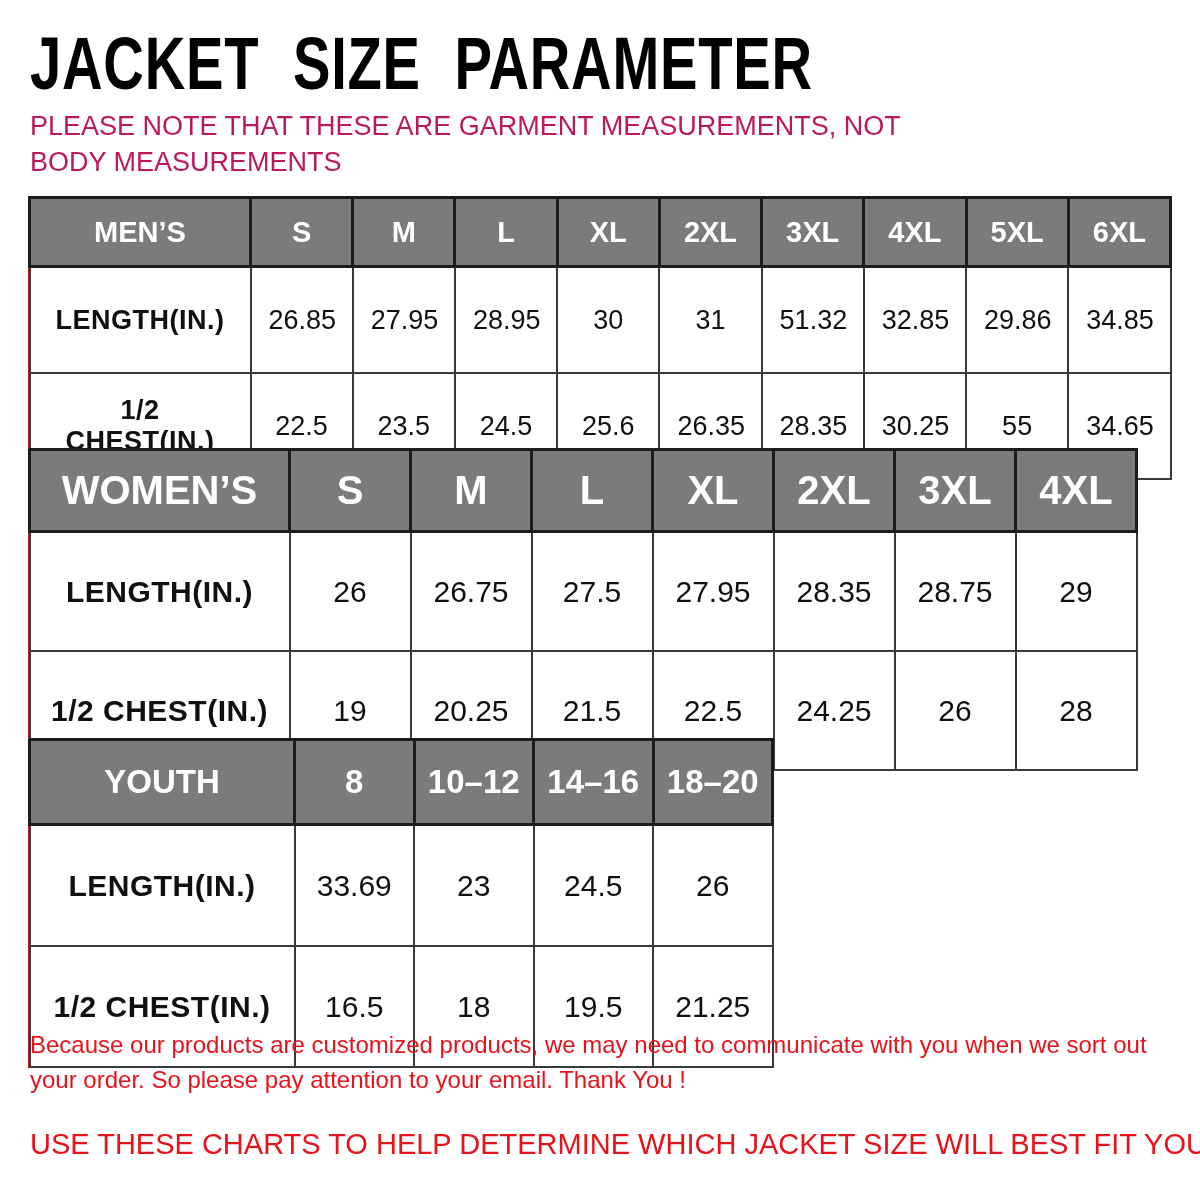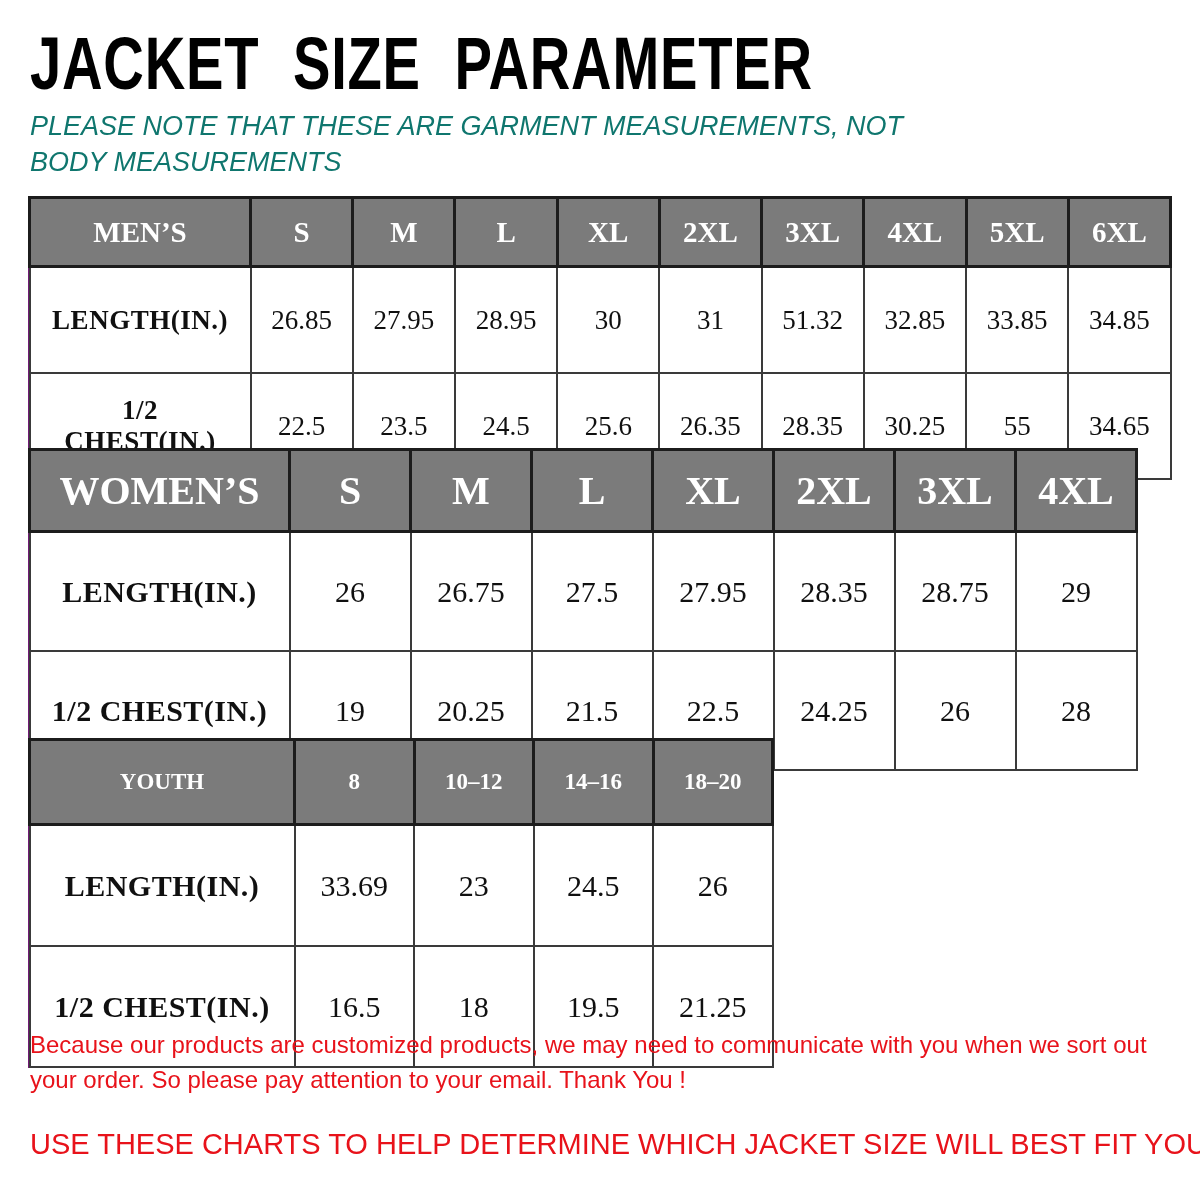--- a/index.html
+++ b/index.html
@@ -34,32 +34,30 @@
   
   .note {
     position: absolute;
     left: 30px;
     top: 108px;
     width: 920px;
     margin: 0;
     font-size: 27px;
     line-height: 1.35;
     font-weight: 500;
-    color: #0f766e;
-    font-style: italic;
+    color: #be185d;
   }
   
   .size-table {
     position: absolute;
     left: 28px;
     border-collapse: collapse;
     table-layout: fixed;
     text-align: center;
-    background: #701a75;
-    font-family: Liberation Serif, serif;
+    background: #b91c1c;
   }
   .size-table th {
     background: #7b7b7b;
     color: #ffffff;
     font-weight: bold;
     border: 3px solid #1c1c1c;
     padding: 0;
   }
   .size-table td {
     background: #ffffff;
@@ -77,21 +75,21 @@
   .tbl-men th { height: 66px; font-size: 29px; }
   .tbl-men td { height: 70px; font-size: 27px; }
   .tbl-men .col-first { width: 218px; }
   
   .tbl-women { top: 448px; width: 1110px; }
   .tbl-women th { height: 79px; font-size: 40px; }
   .tbl-women td { height: 83px; font-size: 30px; }
   .tbl-women .col-first { width: 257px; }
   
   .tbl-youth { top: 738px; width: 746px; }
-  .tbl-youth th { height: 82px; font-size: 23px; }
+  .tbl-youth th { height: 82px; font-size: 33px; }
   .tbl-youth td { height: 85px; font-size: 30px; }
   .tbl-youth .col-first { width: 262px; }
   
   .footer-paragraph {
     position: absolute;
     left: 30px;
     top: 1028px;
     width: 1155px;
     margin: 0;
     font-size: 24px;
@@ -138,21 +136,21 @@
       <tbody>
         <tr>
           <td class="row-label col-first">LENGTH(IN.)</td>
           <td>26.85</td>
           <td>27.95</td>
           <td>28.95</td>
           <td>30</td>
           <td>31</td>
           <td>51.32</td>
           <td>32.85</td>
-          <td>33.85</td>
+          <td>29.86</td>
           <td>34.85</td>
         </tr>
         <tr>
           <td class="row-label col-first">1/2 CHEST(IN.)</td>
           <td>22.5</td>
           <td>23.5</td>
           <td>24.5</td>
           <td>25.6</td>
           <td>26.35</td>
           <td>28.35</td>

